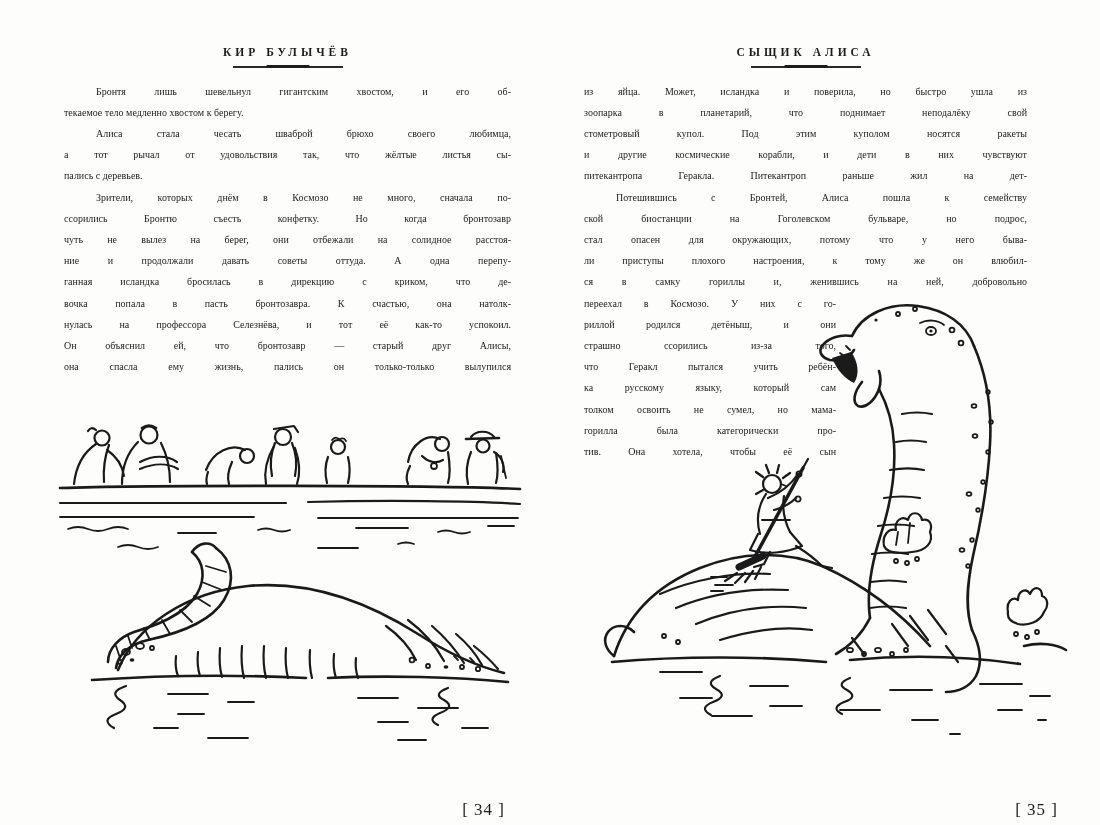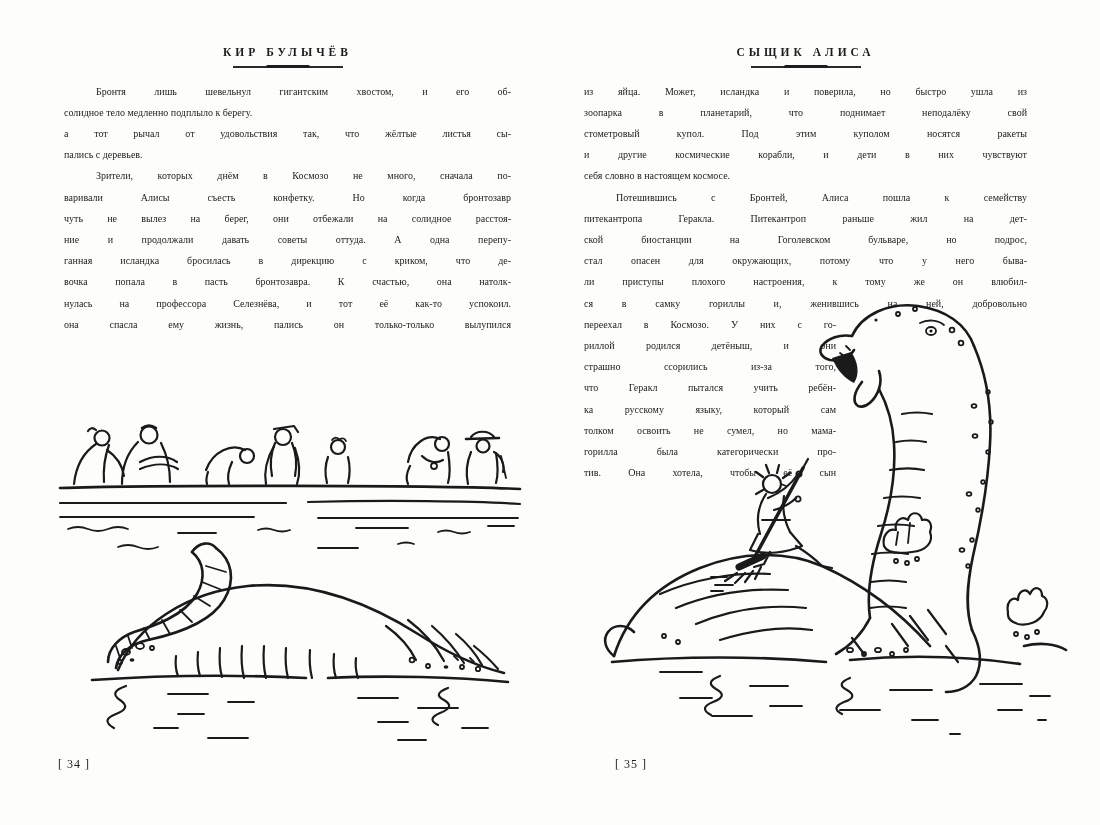--- a/index.html
+++ b/index.html
@@ -21,74 +21,75 @@
   .head-rule::after{
     content:"";position:absolute;left:50%;top:-1px;transform:translateX(-50%);
     width:44px;height:3.4px;background:#1c1c1c;border-radius:2px;
   }
   .body-text{margin-top:13px;font-size:10px;line-height:21.2px;}
   .line{text-align:justify;text-align-last:justify;white-space:normal;}
   .line.plain{text-align-last:left;}
   .line.indent{text-indent:32px;}
   .para{margin:0;}
   .para.narrow{width:252px;}
-  .folio{position:absolute;top:757px;text-align:left;font-size:12px;letter-spacing:1px;}
+  .folio{position:absolute;top:800px;text-align:right;font-size:17px;letter-spacing:1px;}
   .folio-left{left:58px;width:447px;}
   .folio-right{left:615px;width:443px;}
   .illus{position:absolute;}
   .illus-left{left:56px;top:420px;width:472px;height:340px;}
   .illus-right{left:600px;top:294px;width:480px;height:470px;}
   svg .ink{fill:none;stroke:#1a1a1a;stroke-linecap:round;stroke-linejoin:round;}
   svg .w26{stroke-width:2.6;} svg .w22{stroke-width:2.2;} svg .w18{stroke-width:1.8;}
   svg .w35{stroke-width:3.5;} svg .fillink{fill:#1a1a1a;stroke:none;}
 </style>
 </head>
 <body>
 
 <div class="spread">
 
   <section class="col col-left">
     <div class="running-head">КИР БУЛЫЧЁВ</div>
     <div class="head-rule"></div>
     <div class="body-text">
       <div class="para">
           <div class="line indent">Бронтя лишь шевельнул гигантским хвостом, и его об-</div>
-          <div class="line plain">солидное тело медленно подплыло к берегу.</div>
-        </div>
-      <div class="para">
+          <div class="line plain">текаемое тело медленно хвостом к берегу.</div>
+        </div>
+      <div class="para">
+          <div class="line indent">Алиса стала чесать шваброй брюхо своего любимца,</div>
           <div class="line">а тот рычал от удовольствия так, что жёлтые листья сы-</div>
           <div class="line plain">пались с деревьев.</div>
         </div>
       <div class="para">
           <div class="line indent">Зрители, которых днём в Космозо не много, сначала по-</div>
-          <div class="line">варивали Алисы съесть конфетку. Но когда бронтозавр</div>
+          <div class="line">ссорились Бронтю съесть конфетку. Но когда бронтозавр</div>
           <div class="line">чуть не вылез на берег, они отбежали на солидное расстоя-</div>
           <div class="line">ние и продолжали давать советы оттуда. А одна перепу-</div>
           <div class="line">ганная исландка бросилась в дирекцию с криком, что де-</div>
           <div class="line">вочка попала в пасть бронтозавра. К счастью, она натолк-</div>
           <div class="line">нулась на профессора Селезнёва, и тот её как-то успокоил.</div>
+          <div class="line">Он объяснил ей, что бронтозавр — старый друг Алисы,</div>
           <div class="line">она спасла ему жизнь, пались он только-только вылупился</div>
         </div>
     </div>
   </section>
 
   <section class="col col-right">
     <div class="running-head">СЫЩИК АЛИСА</div>
     <div class="head-rule"></div>
     <div class="body-text">
       <div class="para">
           <div class="line">из яйца. Может, исландка и поверила, но быстро ушла из</div>
           <div class="line">зоопарка в планетарий, что поднимает неподалёку свой</div>
           <div class="line">стометровый купол. Под этим куполом носятся ракеты</div>
           <div class="line">и другие космические корабли, и дети в них чувствуют</div>
-          <div class="line plain">себя словно в настоящем космосе.</div>
-        </div>
-      <div class="para">
+        </div>
+      <div class="para">
+          <div class="line">питекантропа Геракла. Питекантроп раньше жил на дет-</div>
           <div class="line indent">Потешившись с Бронтей, Алиса пошла к семейству</div>
-          <div class="line">питекантропа Геракла. Питекантроп раньше жил на дет-</div>
           <div class="line">ской биостанции на Гоголевском бульваре, но подрос,</div>
           <div class="line">стал опасен для окружающих, потому что у него быва-</div>
           <div class="line">ли приступы плохого настроения, к тому же он влюбил-</div>
           <div class="line">ся в самку гориллы и, женившись на ней, добровольно</div>
         </div>
       <div class="para narrow">
           <div class="line">переехал в Космозо. У них с го-</div>
           <div class="line">риллой родился детёныш, и они</div>
           <div class="line">страшно ссорились из-за того,</div>
           <div class="line">что Геракл пытался учить ребён-</div>

